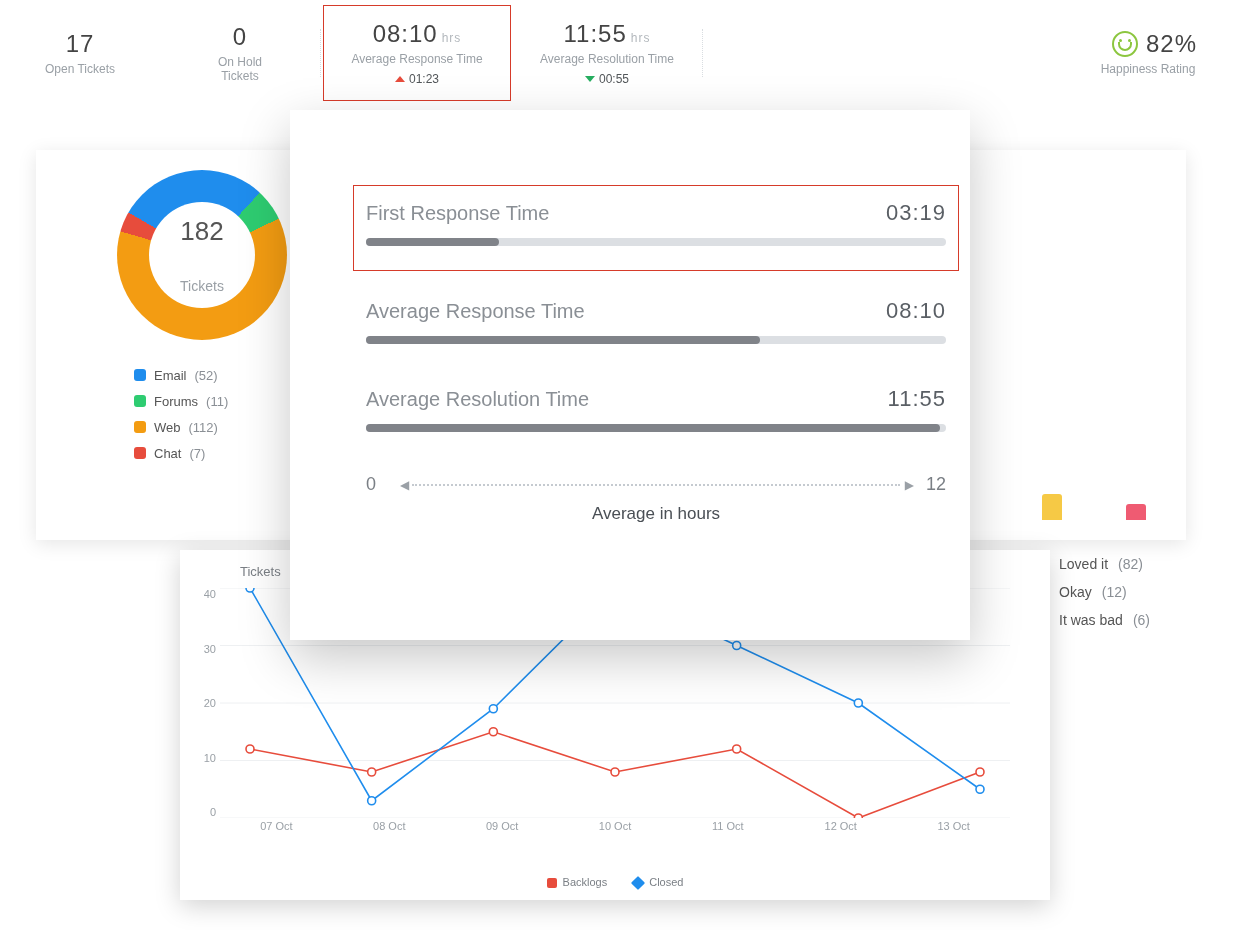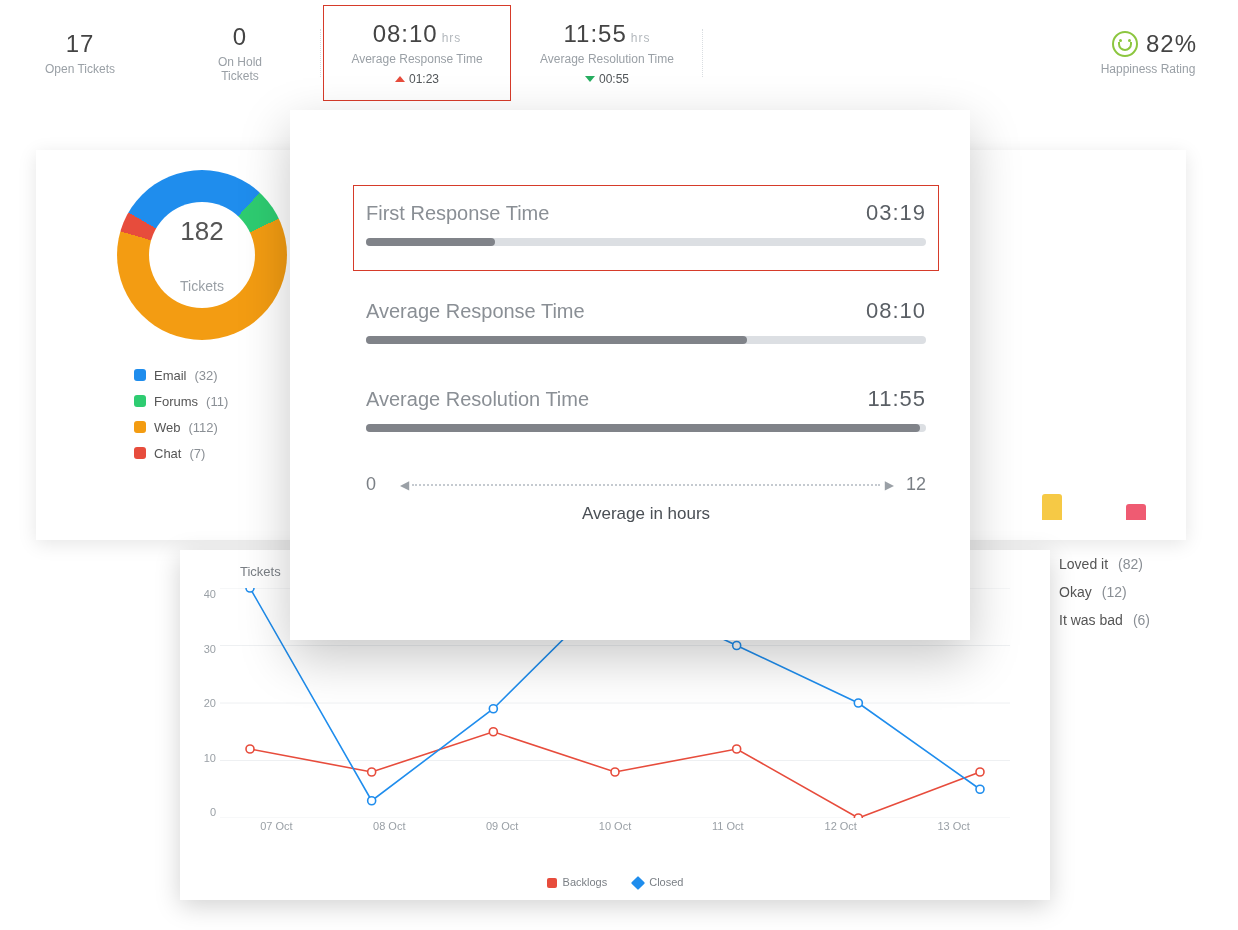--- a/index.html
+++ b/index.html
@@ -70,21 +70,21 @@
   .chart-area{position:absolute;left:40px;top:38px;width:790px;height:230px;}
   .chart-svg{width:100%;height:100%;}
   .x-labels{position:absolute;left:40px;top:270px;width:790px;display:flex;font-size:11px;color:#9aa0a6;}
   .x-labels span{flex:1;text-align:center;}
   .y-labels{position:absolute;left:10px;top:38px;width:26px;height:230px;display:flex;flex-direction:column-reverse;justify-content:space-between;font-size:11px;color:#9aa0a6;text-align:right;}
   .chart-legend{position:absolute;bottom:12px;left:0;right:0;display:flex;justify-content:center;gap:26px;font-size:11px;color:#7a7f85;}
   .lg-sw{width:10px;height:10px;display:inline-block;border-radius:2px;margin-right:6px;vertical-align:middle;}
   .lg-sw.diamond{transform:rotate(45deg);border-radius:1px;}
 
   
-  .times-panel{position:absolute;left:290px;top:110px;width:680px;height:530px;background:#fff;box-shadow:0 18px 48px rgba(0,0,0,0.22);padding:90px 44px 30px 76px;box-sizing:border-box;}
+  .times-panel{position:absolute;left:290px;top:110px;width:680px;height:530px;background:#fff;box-shadow:0 18px 48px rgba(0,0,0,0.22);padding:90px 24px 30px 76px;box-sizing:border-box;}
   .metric{margin-bottom:42px;}
   .metric.highlight{outline:1.5px solid #d63b2a;outline-offset:-2px;padding:16px 14px 26px 14px;margin:-16px -14px 26px -14px;}
   .metric .row{display:flex;justify-content:space-between;align-items:baseline;margin-bottom:12px;}
   .metric .name{font-size:20px;color:#8a8f95;}
   .metric .val{font-size:22px;color:#5a5f65;letter-spacing:1px;}
   .track{height:8px;background:var(--gray-track);border-radius:4px;position:relative;}
   .fill{position:absolute;left:0;top:0;bottom:0;background:var(--gray-bar);border-radius:4px;}
   .scale{margin-top:36px;position:relative;height:60px;}
   .scale .lbl0{position:absolute;left:0;top:0;font-size:18px;color:#7a7f85;}
   .scale .lbl12{position:absolute;right:0;top:0;font-size:18px;color:#7a7f85;}
@@ -141,21 +141,21 @@
       <div class="donut" id="donut" style="background: conic-gradient(from -60deg, rgb(31, 141, 237) 0%, rgb(31, 141, 237) 28.5714%, rgb(46, 204, 113) 28.5714%, rgb(46, 204, 113) 34.6154%, rgb(243, 156, 18) 34.6154%, rgb(243, 156, 18) 96.1538%, rgb(231, 76, 60) 96.1538%, rgb(231, 76, 60) 100%);">
         <div class="center">
           <div class="cnum">182</div>
           <div class="clbl">Tickets</div>
         </div>
       </div>
       <div class="legend" id="donut-legend">
           <div class="legend-row">
             <span class="sw" style="background:#1f8ded"></span>
             <span>Email</span> 
-            <span class="cnt">(32)</span>
+            <span class="cnt">(52)</span>
           </div>
           <div class="legend-row">
             <span class="sw" style="background:#2ecc71"></span>
             <span>Forums</span> 
             <span class="cnt">(11)</span>
           </div>
           <div class="legend-row">
             <span class="sw" style="background:#f39c12"></span>
             <span>Web</span> 
             <span class="cnt">(112)</span>

